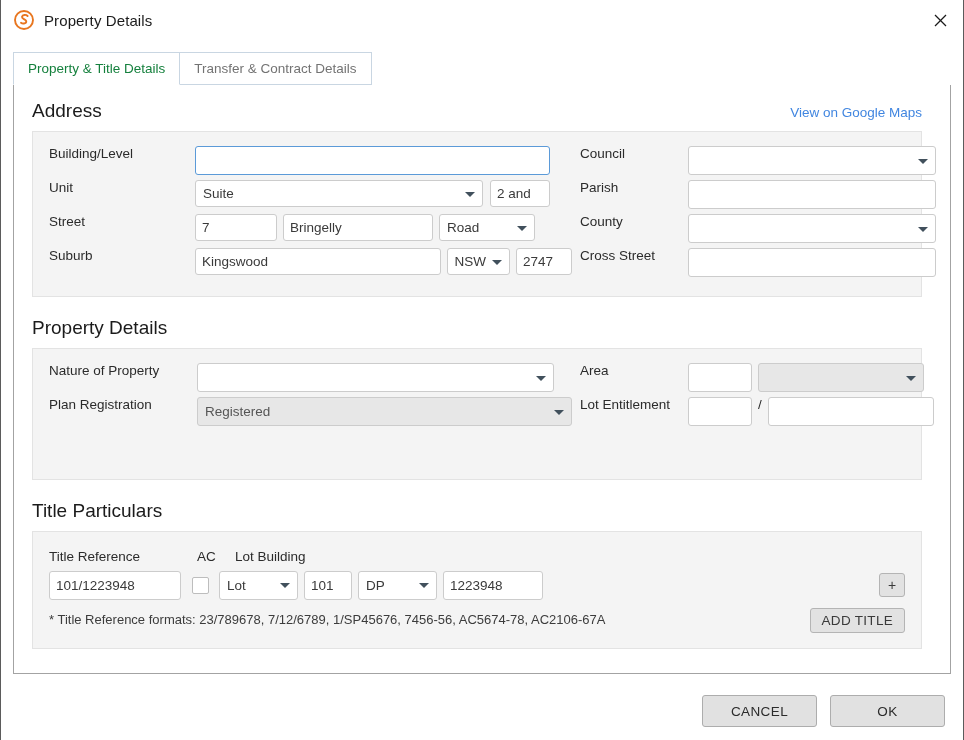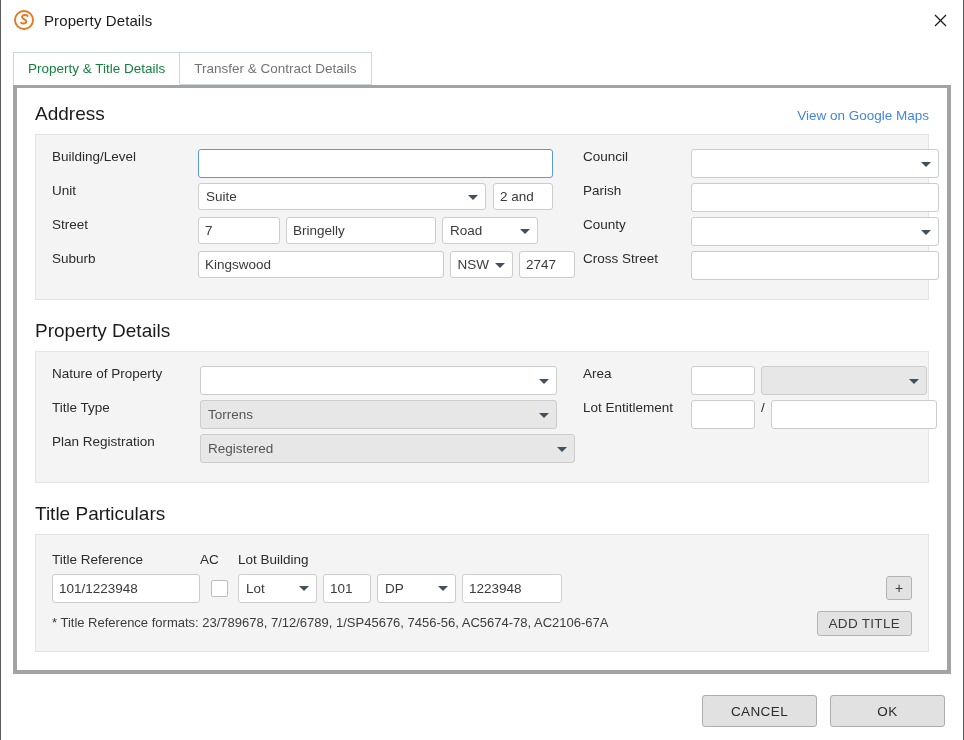--- a/index.html
+++ b/index.html
@@ -82,24 +82,24 @@
   .tab.active {
     color: #15803d;
     background: #ffffff;
     border-bottom-color: #ffffff;
     z-index: 2;
   }
 
   
   #tabbody {
     margin: -1px 12px 8px 12px;
-    border: 4px solid #a3a3a3;
+    border: 1px solid #a3a3a3;
     background: #ffffff;
     flex: 1 1 auto;
-    padding: 14px 18px 0 18px;
+    padding: 14px 28px 0 18px;
     overflow: hidden;
     position: relative;
   }
 
   .section-head {
     font-size: 19px;
     color: #1b1b1b;
     font-weight: normal;
     margin: 0 0 8px 0;
     padding: 0;
@@ -366,27 +366,20 @@
 
           <div class="col-l">
             <div class="row">
               <span class="lbl w-prop">Nature of Property</span>
               <div class="ctl sel tall" style="width:357px">
                 <span class="val"></span>
                 <span class="caret"></span>
               </div>
             </div>
             <div class="row">
-              <span class="lbl w-prop">Title Type</span>
-              <div class="ctl sel tall disabled" style="width:357px">
-                <span class="val">Torrens</span>
-                <span class="caret"></span>
-              </div>
-            </div>
-            <div class="row">
               <span class="lbl w-prop">Plan Registration</span>
               <div class="ctl sel tall disabled" style="width:391px">
                 <span class="val">Registered</span>
                 <span class="caret"></span>
               </div>
             </div>
           </div>
 
           <div class="col-r">
             <div class="row">
@@ -416,21 +409,21 @@
 
       <div class="panel">
 
         <div style="display:flex;align-items:center;height:22px">
           <span class="lbl" style="width:148px">Title Reference</span>
           <span class="lbl" style="width:38px">AC</span>
           <span class="lbl">Lot Building</span>
         </div>
 
         <div style="display:flex;align-items:center;height:34px">
-          <input class="ctl tall" style="width: 148px;" value="101/1223948">
+          <input class="ctl tall" style="width: 132px;" value="101/1223948">
           <div style="width:38px;display:flex;justify-content:center">
             <span class="cbx"></span>
           </div>
           <div class="ctl sel tall" style="width:79px">
             <span class="val">Lot</span>
             <span class="caret"></span>
           </div>
           <div class="gap-sm"></div>
           <input class="ctl tall" style="width: 48px;" value="101">
           <div class="gap-sm"></div>

